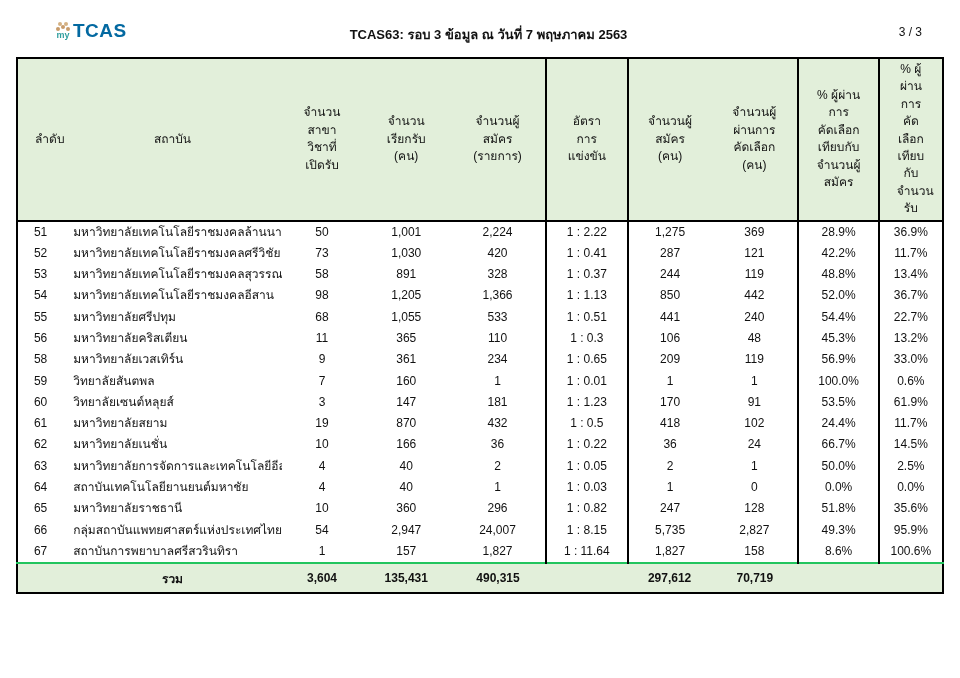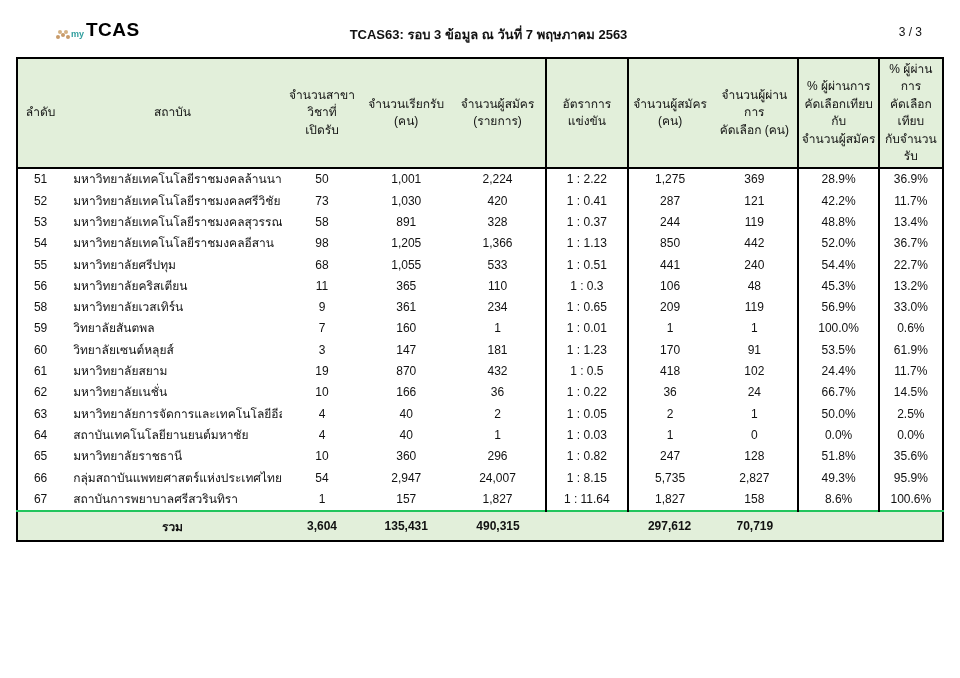--- a/index.html
+++ b/index.html
@@ -3,35 +3,35 @@
 <meta charset="utf-8">
 <style>
   * { margin:0; padding:0; box-sizing:border-box; }
   html,body { width:960px; height:678px; background:#ffffff;
     font-family:"Liberation Sans","DejaVu Sans",sans-serif; color:#111; }
   .page { position:relative; width:960px; height:678px; background:#fff; overflow:hidden; }
 
   
   .page-header { position:absolute; top:0; left:0; width:960px; height:57px; }
   .logo { position:absolute; left:55px; top:21px; display:flex; align-items:flex-end; }
-  .logo-stack { display:flex; align-items:center; margin-right:2px; }
+  .logo-stack { display:flex; flex-direction:column; align-items:center; margin-right:2px; }
   .logo-dots { width:4px; height:4px; border-radius:50%; background:#c89b6a;
     box-shadow:-5px 2px 0 #c89b6a, 5px 2px 0 #c89b6a, -3px -3px 0 #d4b184, 3px -3px 0 #d4b184;
     margin:4px 6px 2px 6px; }
   .logo-my { color:#2f9e9e; font-size:9px; line-height:9px; font-weight:bold; }
-  .logo-tcas { color:#000000; font-size:19px; line-height:18px; font-weight:bold; letter-spacing:0.5px; }
+  .logo-tcas { color:#0369a1; font-size:19px; line-height:18px; font-weight:bold; letter-spacing:0.5px; }
   .title { position:absolute; left:17px; right:0; top:24px; text-align:center; font-weight:bold; font-size:13px; }
   .page-num { position:absolute; right:38px; top:25px; font-size:12px; }
 
   
   table.report { position:absolute; left:16px; top:57px; width:928px;
     border-collapse:collapse; table-layout:fixed; border:2px solid #000; }
   thead th { background:#e2efda; border-bottom:2px solid #000; font-weight:normal;
     font-size:12px; line-height:1.45; white-space:pre-line; vertical-align:middle;
-    height:62px; padding:2px 0; text-align:center; }
+    height:62px; padding:2px 17px; text-align:center; }
   tbody td { height:21.3px; text-align:center; padding:0 2px; font-size:12px;
     line-height:21.3px; white-space:nowrap; overflow:hidden; }
   tbody td.c1 { text-align:left; padding-left:10px; }
   thead th.c5, thead th.c6, thead th.c8, thead th.c9,
   tbody td.c5, tbody td.c6, tbody td.c8, tbody td.c9 { border-left:2px solid #000; }
   tfoot td { background:#e2efda; border-top:2px solid #22c55e; height:30px;
     font-weight:bold; text-align:center; font-size:12px; }
 </style>
 </head>
 <body>

